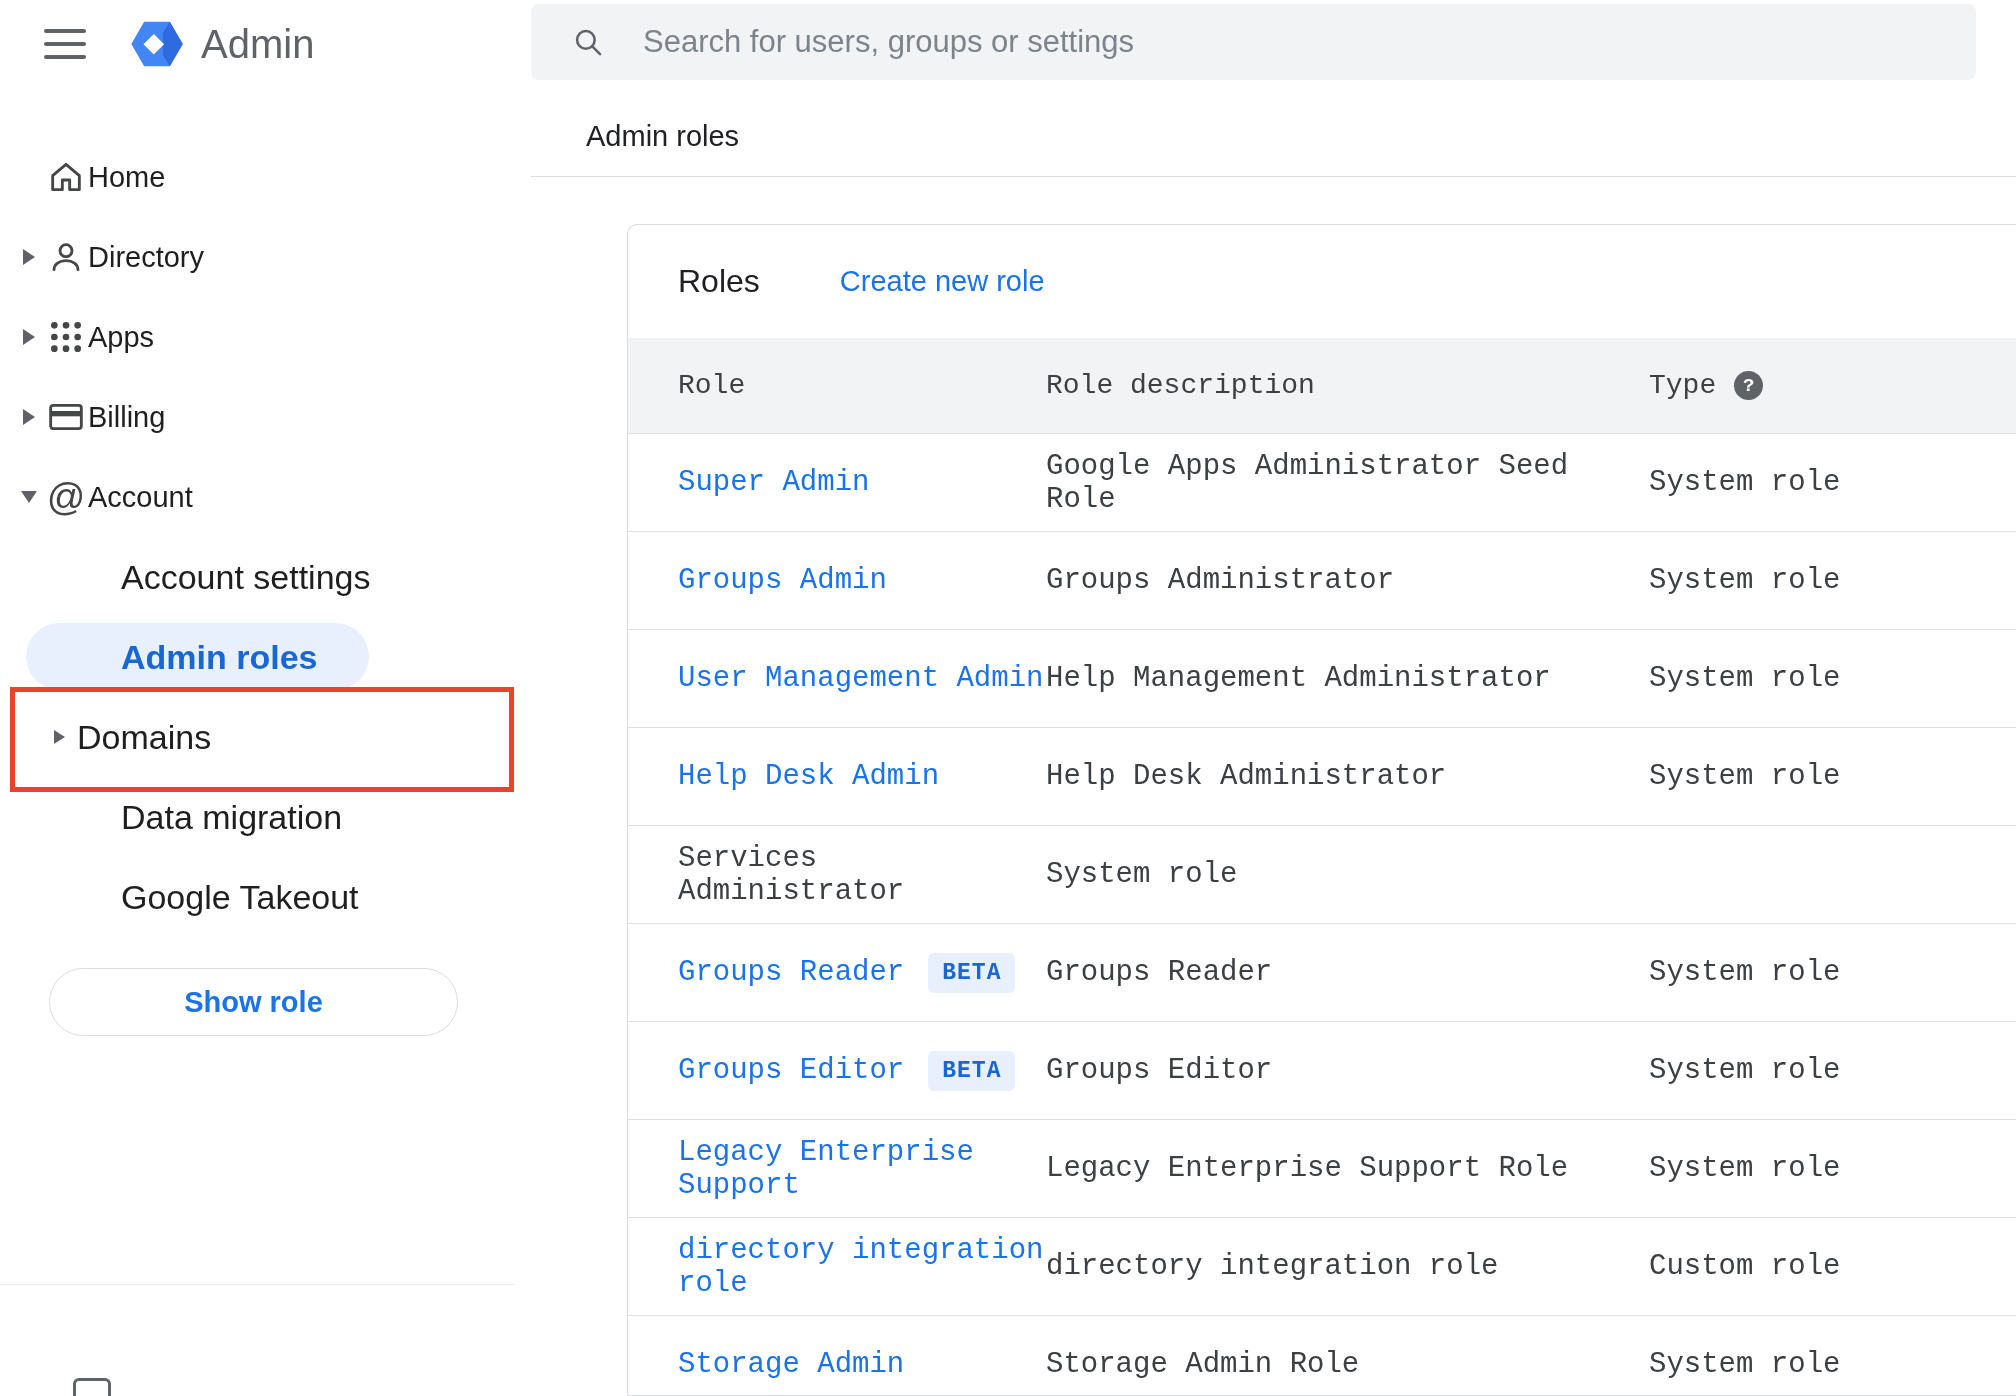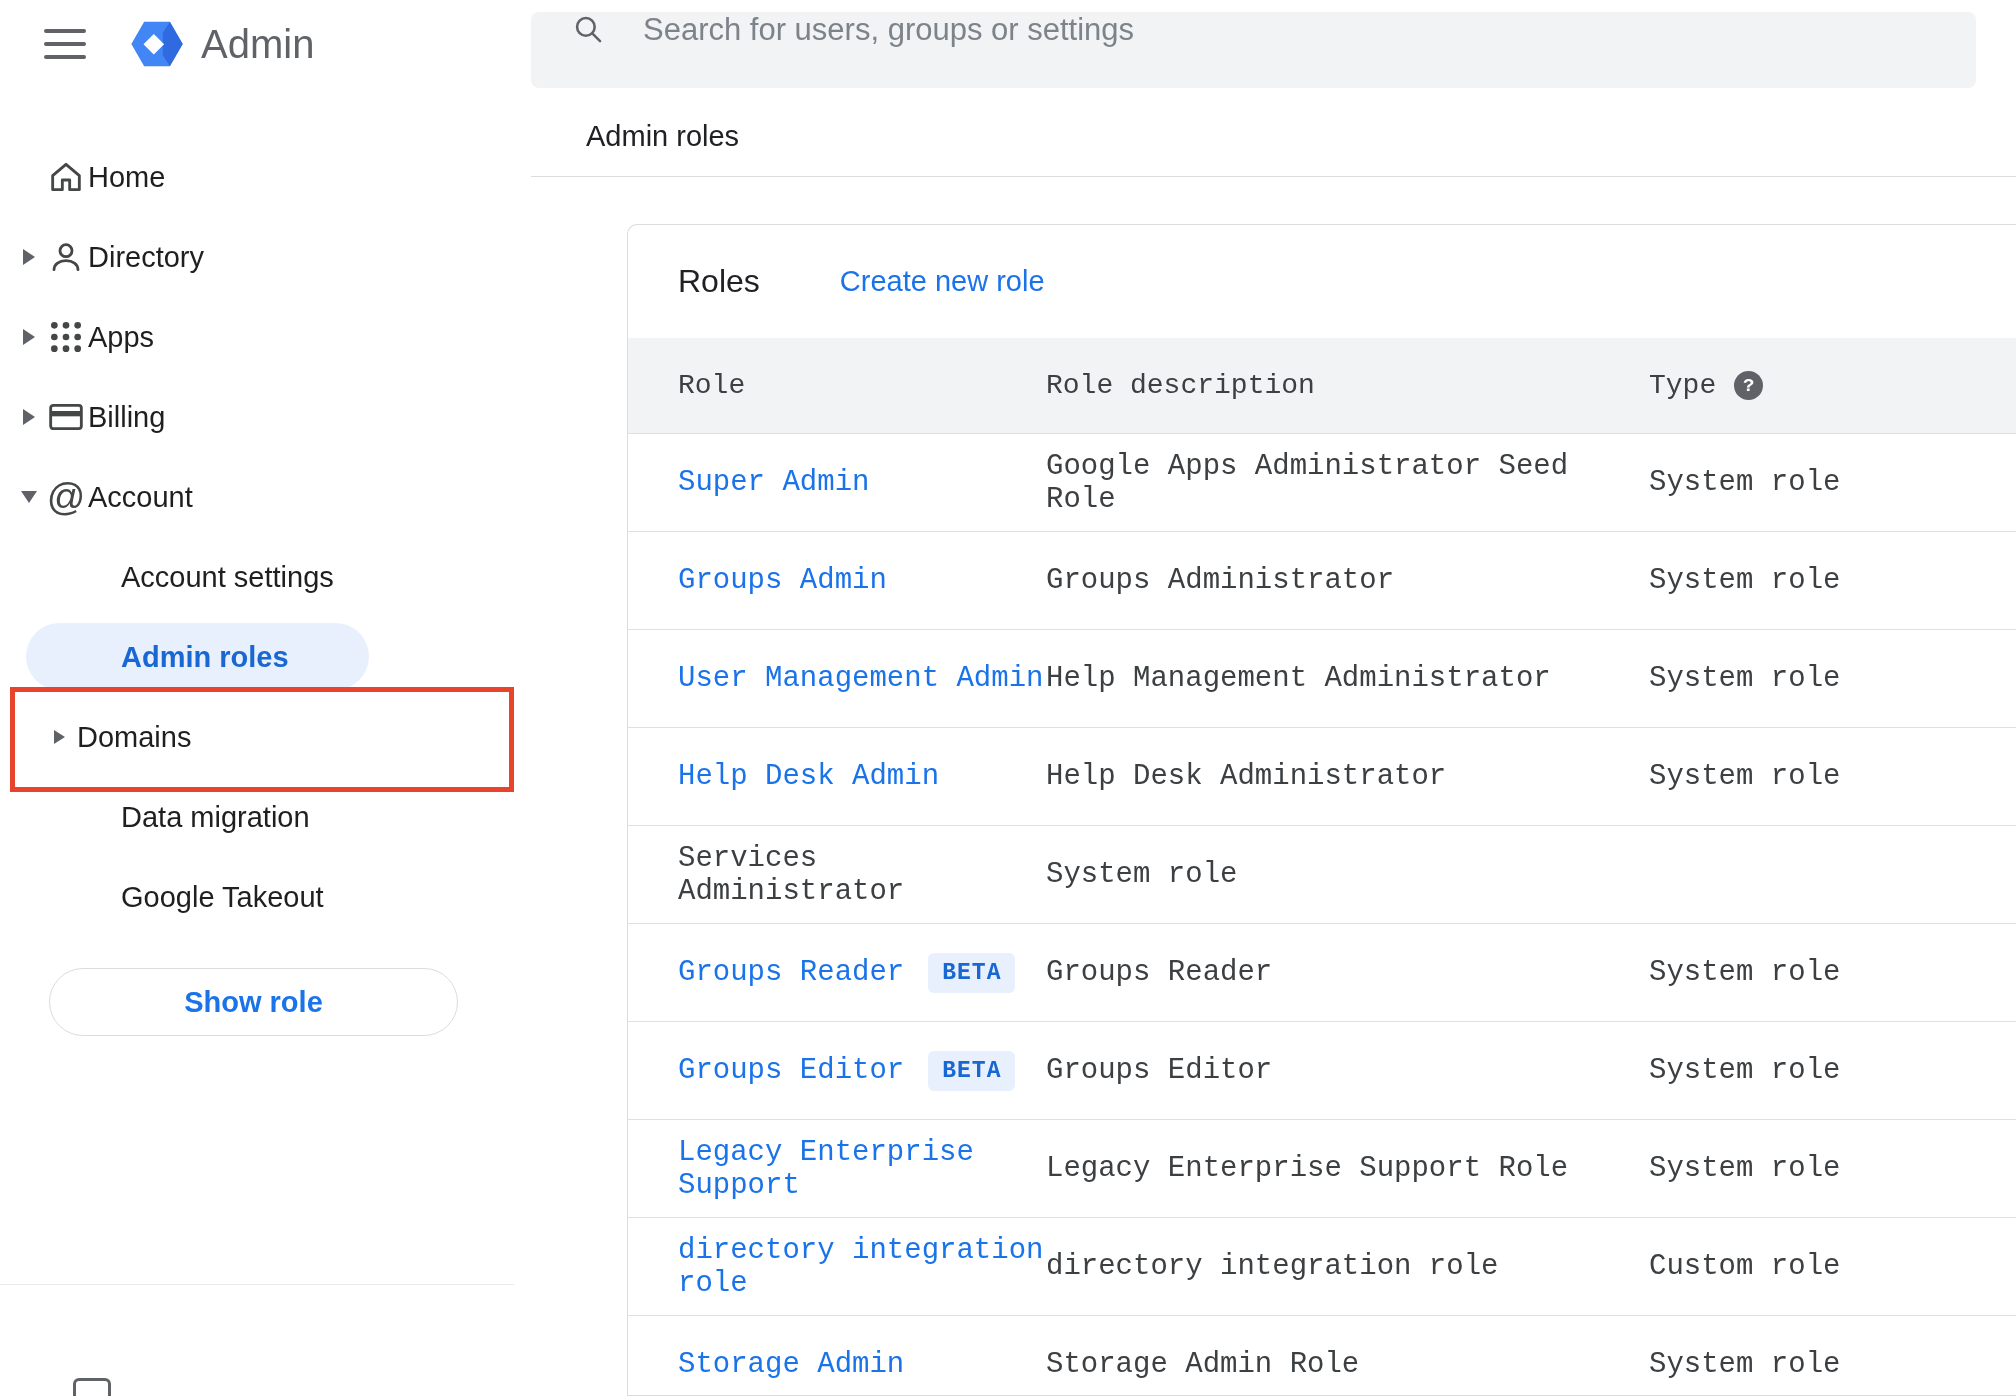--- a/index.html
+++ b/index.html
@@ -20,37 +20,37 @@
   .nav { margin-top:49px; }
   .nav-item { display:flex; align-items:center; height:80px; cursor:pointer; }
   .chev { width:30px; margin-left:14px; display:flex; justify-content:center; flex:0 0 auto; }
   .tri-right { width:0; height:0; border-top:8px solid transparent; border-bottom:8px solid transparent; border-left:12px solid #5f6368; }
   .tri-down  { width:0; height:0; border-left:8px solid transparent; border-right:8px solid transparent; border-top:12px solid #5f6368; }
   .nicon-box { width:44px; height:44px; display:flex; align-items:center; justify-content:center; color:#444746; flex:0 0 auto; }
   .nicon { width:40px; height:40px; }
   .at-icon { font-size:38px; line-height:1; color:#444746; }
   .nav-label { font-size:29px; color:#1f1f1f; }
 
-  .sub-item { position:relative; display:flex; align-items:center; height:80px; padding-left:121px; cursor:pointer; font-size:29px; color:#1f1f1f; }
+  .sub-item { position:relative; display:flex; align-items:center; height:80px; padding-left:121px; cursor:pointer; font-size:34px; color:#1f1f1f; }
   .sub-label { position:relative; z-index:1; }
   .sub-item.selected { color:#1967d2; font-weight:bold; }
   .sub-item.selected::before { content:""; position:absolute; left:26px; top:6px; width:343px; height:67px; background:#e8f0fe; border-radius:34px; z-index:0; }
   .sub-item.domains { padding-left:54px; }
   .chev-sm { width:0; height:0; border-top:7px solid transparent; border-bottom:7px solid transparent; border-left:11px solid #5f6368; margin-right:12px; position:relative; z-index:1; }
 
   .show-more { display:block; margin:31px 0 0 49px; width:409px; height:68px; border:1px solid #dadce0; border-radius:40px; background:#fff; color:#1a73e8; font-size:29px; font-weight:bold; font-family:inherit; cursor:pointer; }
 
   .sb-divider { position:absolute; left:0; top:1284px; width:514px; height:1px; background:#e8eaed; }
   .partial-icon { position:absolute; left:73px; top:1378px; width:38px; height:38px; border:3px solid #5f6368; border-radius:6px; }
 
   
   .annotation { position:absolute; left:10px; top:687px; width:504px; height:105px; border:5px solid #e8432d; z-index:6; pointer-events:none; }
 
   
-  .searchbar { position:absolute; left:531px; top:12px; width:1445px; height:76px; background:#f1f3f4; border-radius:8px; display:flex; align-items:flex-start; padding:0 30px 0 40px; cursor:text; }
+  .searchbar { position:absolute; left:531px; top:4px; width:1445px; height:76px; background:#f1f3f4; border-radius:8px; display:flex; align-items:center; padding:0 30px 0 40px; cursor:text; }
   .search-icon { width:34px; height:34px; margin-right:38px; flex:0 0 auto; }
   .search-input { flex:1; border:none; background:transparent; outline:none; font-size:31px; color:#202124; font-family:inherit; }
   .search-input::placeholder { color:#7d838a; opacity:1; }
 
   
   .breadcrumb { position:absolute; left:586px; top:120px; font-size:29px; color:#202124; }
   .content-divider { position:absolute; left:531px; top:176px; width:1485px; height:1px; background:#dadce0; }
 
   
   .card { position:absolute; left:627px; top:224px; width:1389px; height:1172px; background:#fff; border:1px solid #dadce0; border-right:none; border-radius:10px 0 0 0; overflow:hidden; }

